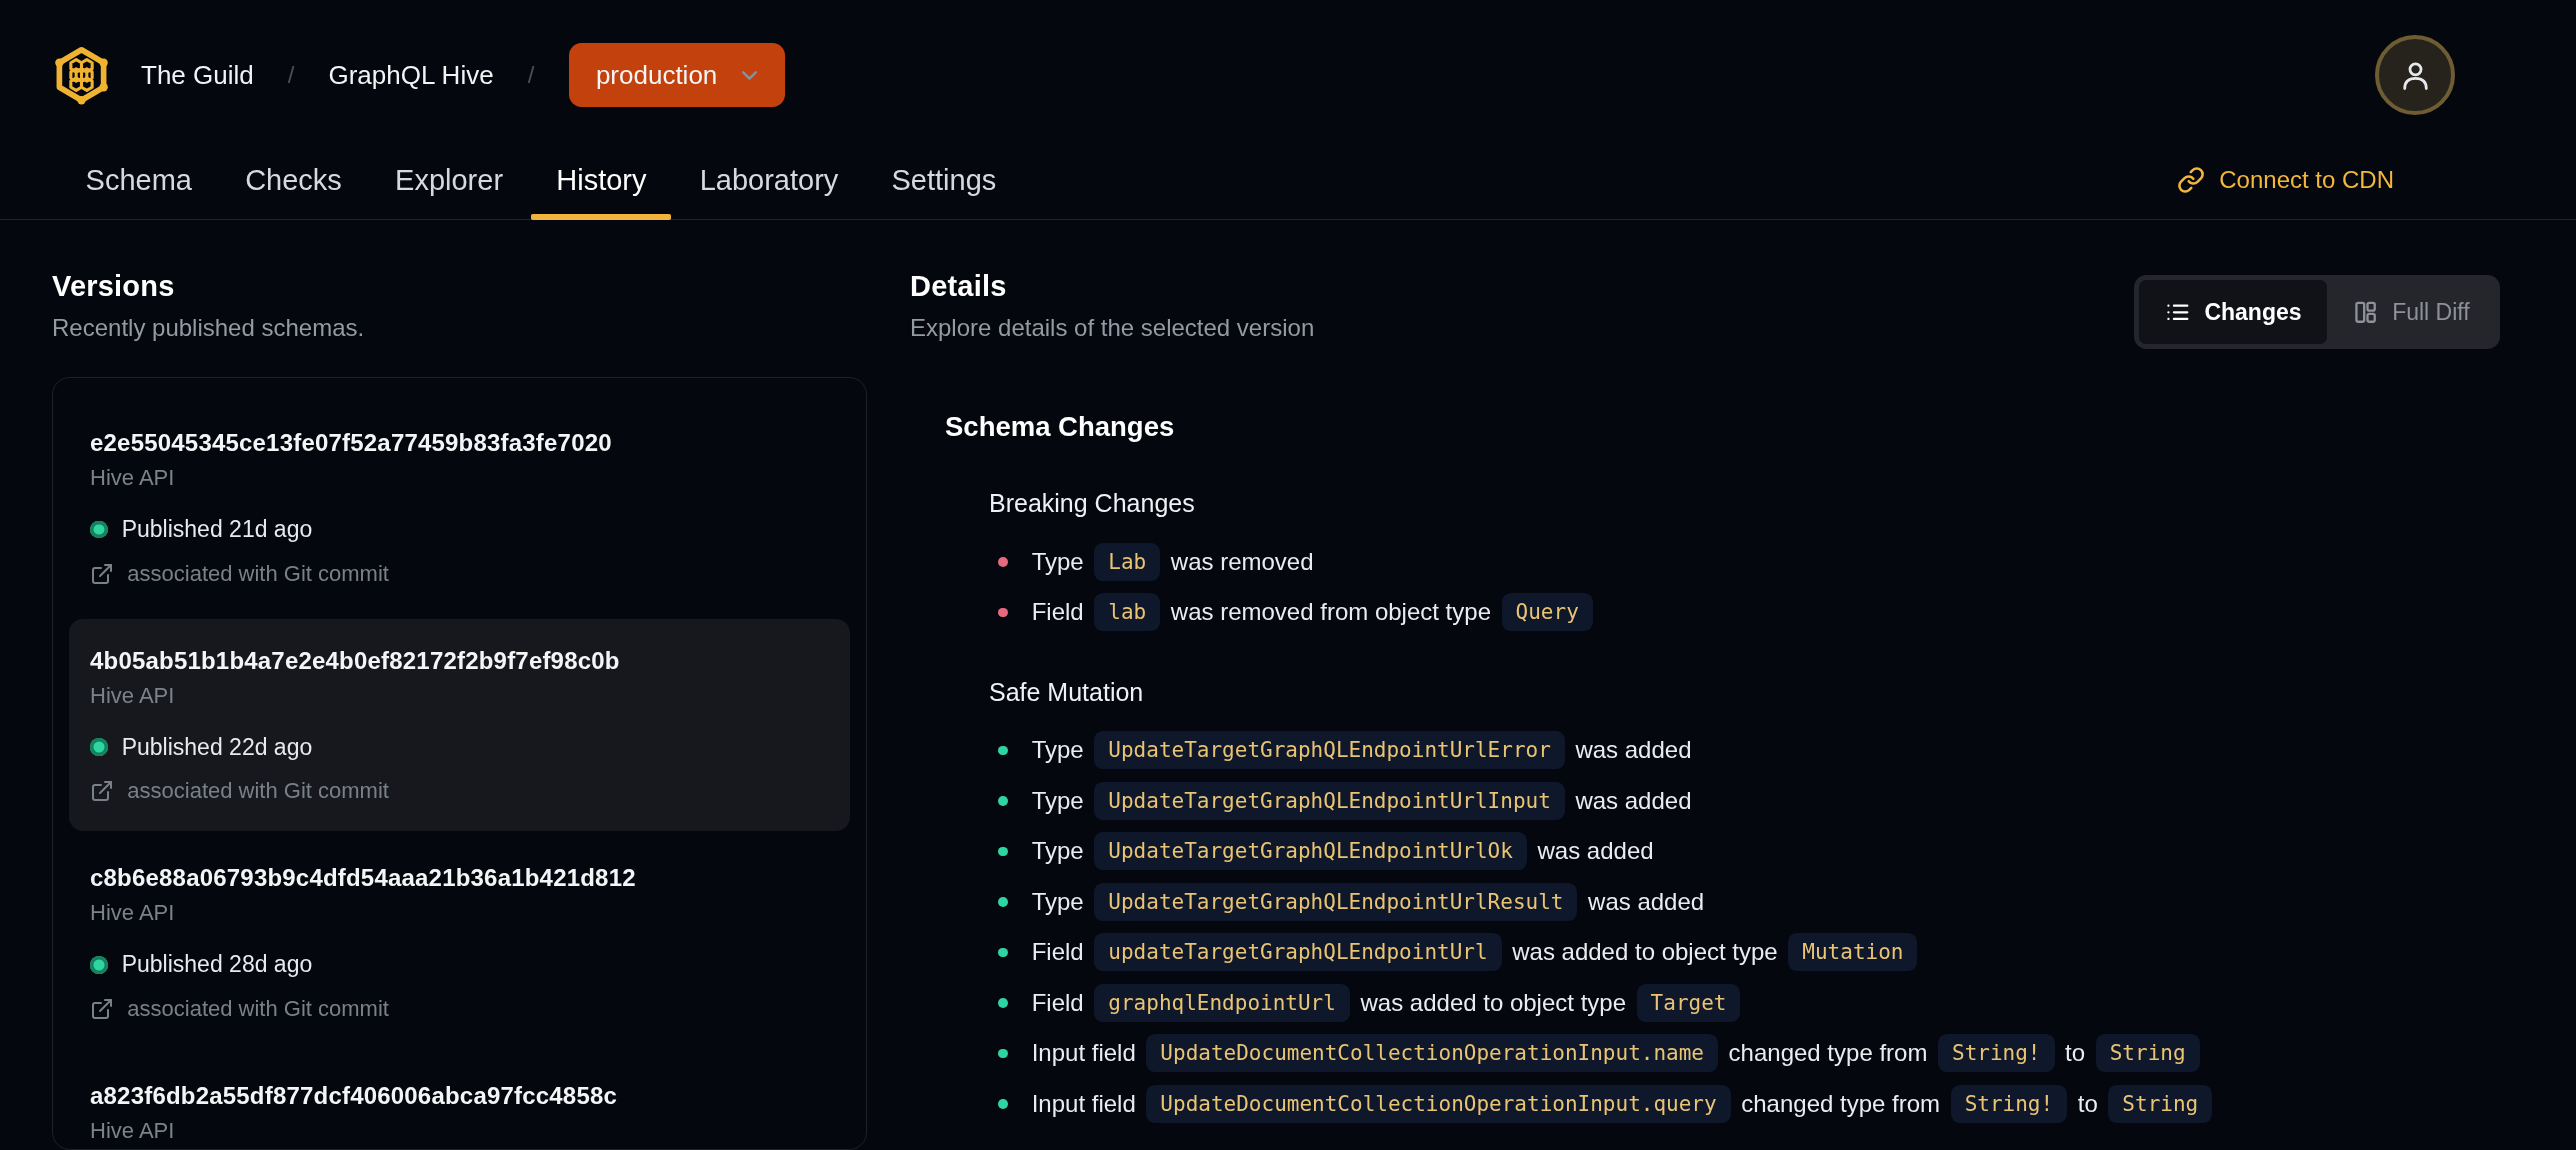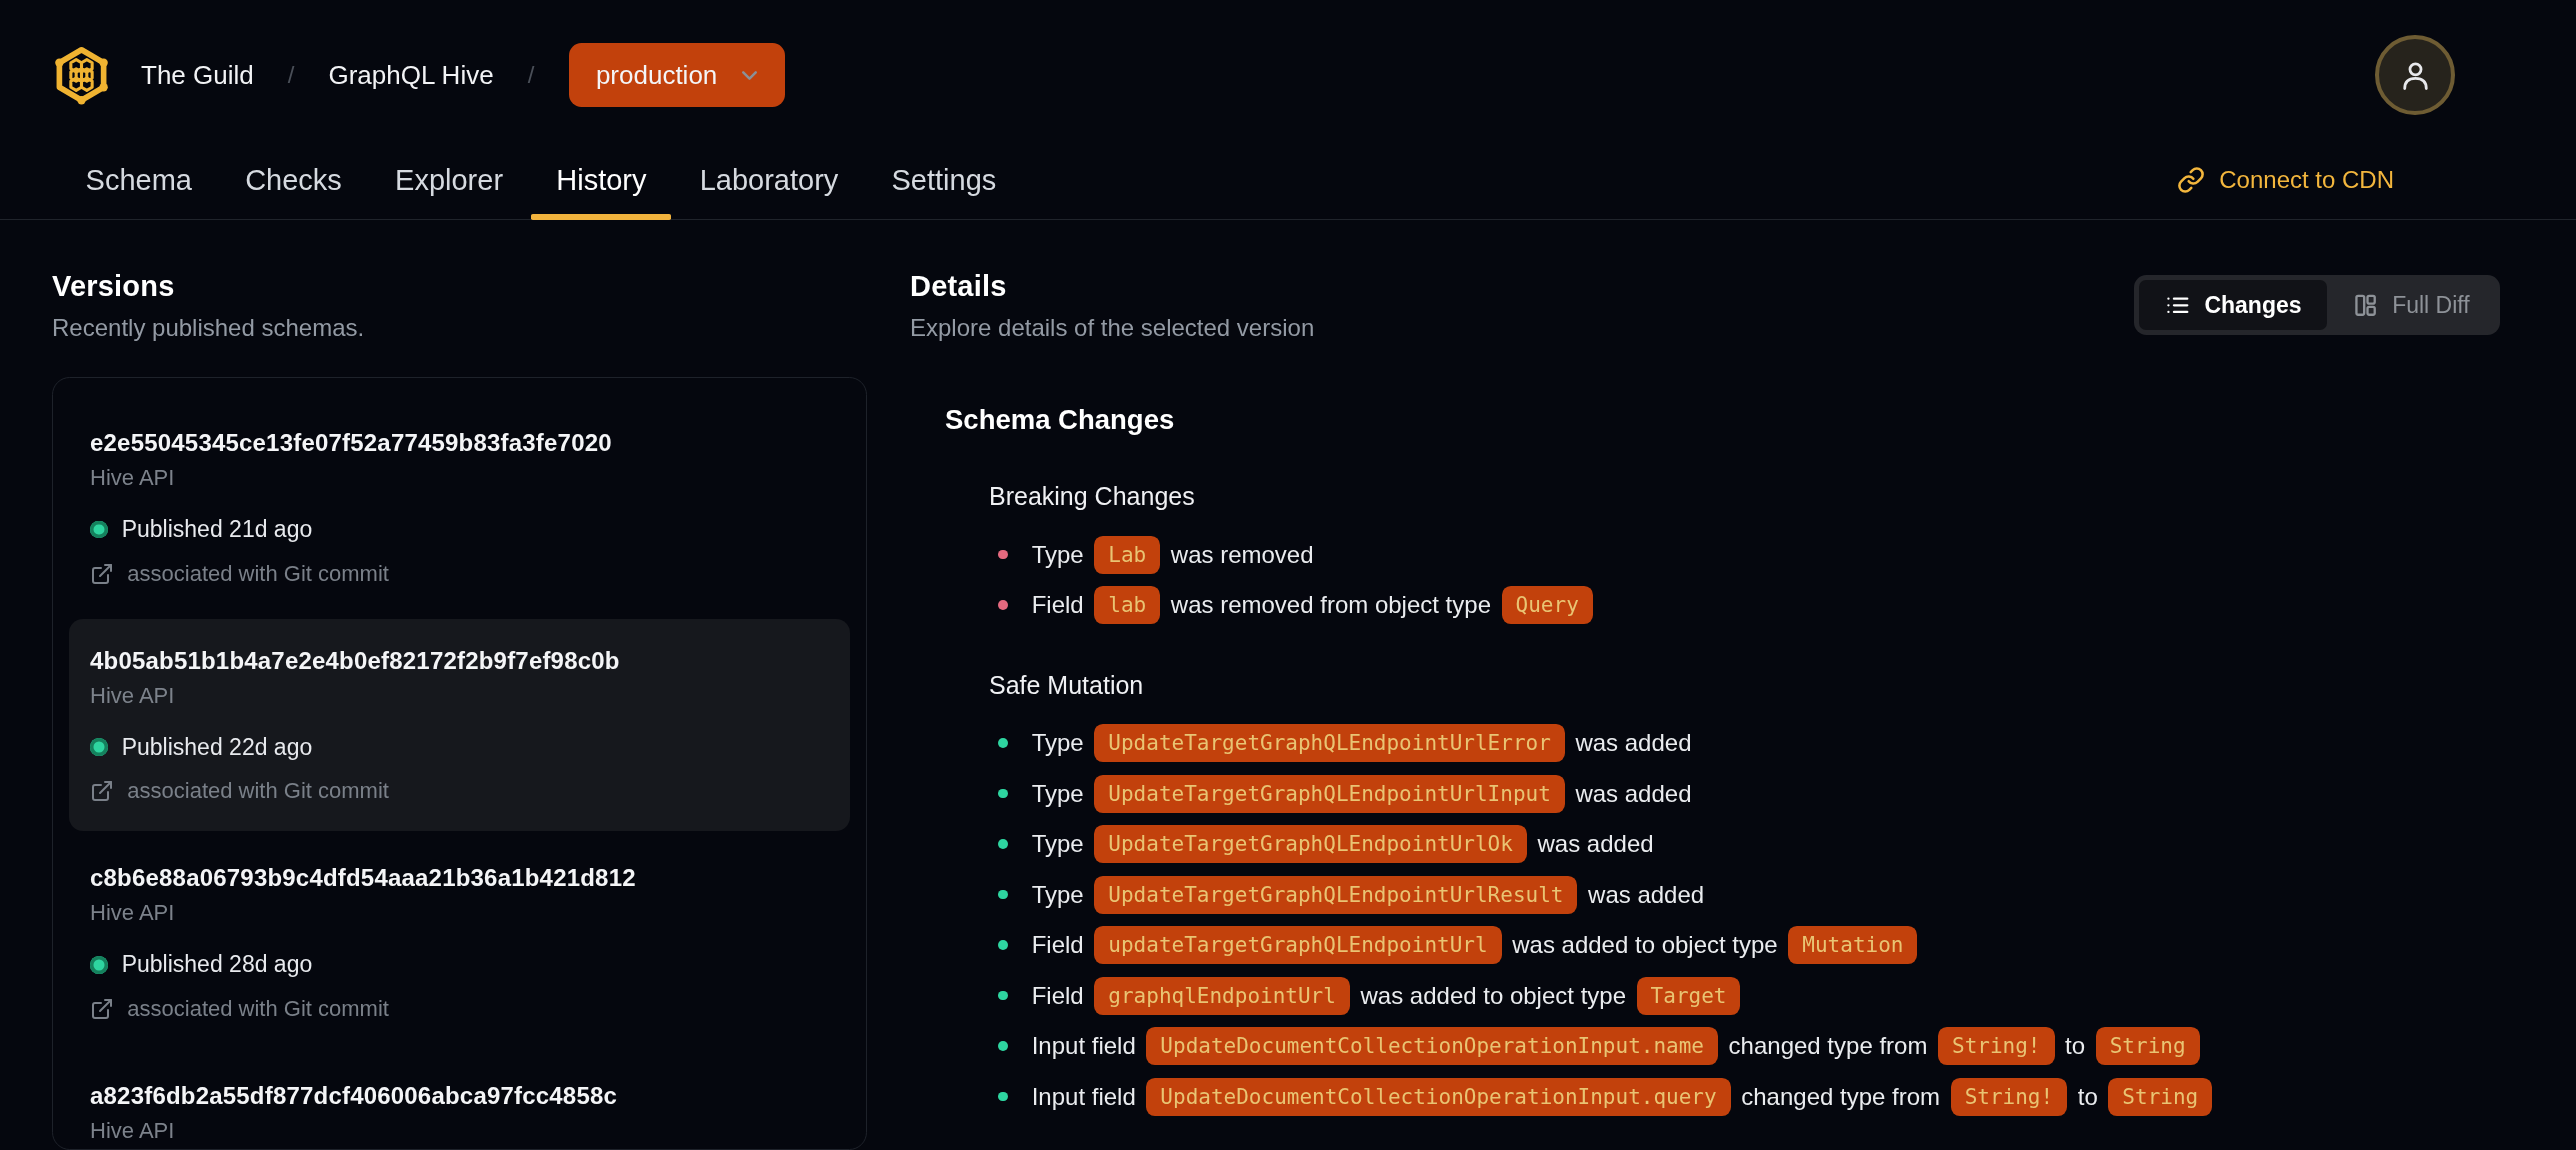--- a/index.html
+++ b/index.html
@@ -70,39 +70,39 @@
   .v-status { margin-top:25px; display:flex; align-items:center; gap:14px; }
   .v-dot { width:17.7px; height:17.7px; border-radius:50%; background:#2ed5a0; box-shadow:inset 0 0 0 3.5px #15815d; flex:none; }
   .v-status span { font-size:23px; color:#e8eaee; }
   .v-git { margin-top:17.7px; display:flex; align-items:center; gap:13.3px; }
   .v-git svg { width:24px; height:24px; stroke:#7a8089; stroke-width:2; fill:none; stroke-linecap:round; stroke-linejoin:round; flex:none; }
   .v-git span { font-size:22px; color:#7a8089; }
 
   .details-col { flex:1; margin-left:43px; padding-right:76px; }
   .details-head { display:flex; align-items:flex-start; justify-content:space-between; }
   .seg-control { display:flex; background:#25262b; border-radius:12.4px; padding:5.3px; margin-top:5.3px; }
-  .seg { display:flex; align-items:center; gap:14px; padding:0 25px; height:50px; border-radius:7px; cursor:pointer; color:#8e9298; }
+  .seg { display:flex; align-items:center; gap:14px; padding:0 25px; height:64px; border-radius:7px; cursor:pointer; color:#8e9298; }
   .seg svg { width:26.6px; height:26.6px; stroke:currentColor; stroke-width:2.1; fill:none; stroke-linecap:round; stroke-linejoin:round; }
   .seg span { font-size:23px; }
   .seg.active { background:#111217; color:#ffffff; }
   .seg.active span { font-weight:600; }
 
   .schema-changes { margin-top:62px; margin-left:35px; }
   .sc-title { margin:0; font-size:27.5px; font-weight:700; color:#ffffff; }
   .change-group { margin-left:44px; margin-top:46px; }
   .cg-title { margin:0 0 24px; font-size:25px; font-weight:500; color:#f0f1f4; }
   .change-list { list-style:none; margin:0; padding:0 0 0 8.9px; }
   .change-row { display:flex; align-items:center; margin-bottom:11.5px; min-height:39px; }
   .bullet { width:9.8px; height:9.8px; border-radius:50%; margin-right:24px; flex:none; }
   .bullet.breaking { background:#e5697f; }
   .bullet.safe { background:#2ed5a0; }
   .change-row .txt { font-size:24px; color:#eaecef; white-space:pre; }
   .code-chip {
     font-family:"DejaVu Sans Mono", monospace; font-size:21px; color:#e9c473;
-    background:#c2410c; border-radius:8.9px; padding:7px 14px; margin:0 10.6px; white-space:pre;
+    background:#0f172a; border-radius:8.9px; padding:7px 14px; margin:0 10.6px; white-space:pre;
   }
 </style>
 </head>
 <body>
 
 <header>
   <div class="brand-row">
     <svg class="logo" viewBox="0 0 48 48">
       <g stroke="#f0b331" fill="none" stroke-linejoin="round">
         <polygon points="24,3.5 42,14 42,34 24,44.5 6,34 6,14" stroke-width="4.6"></polygon>

